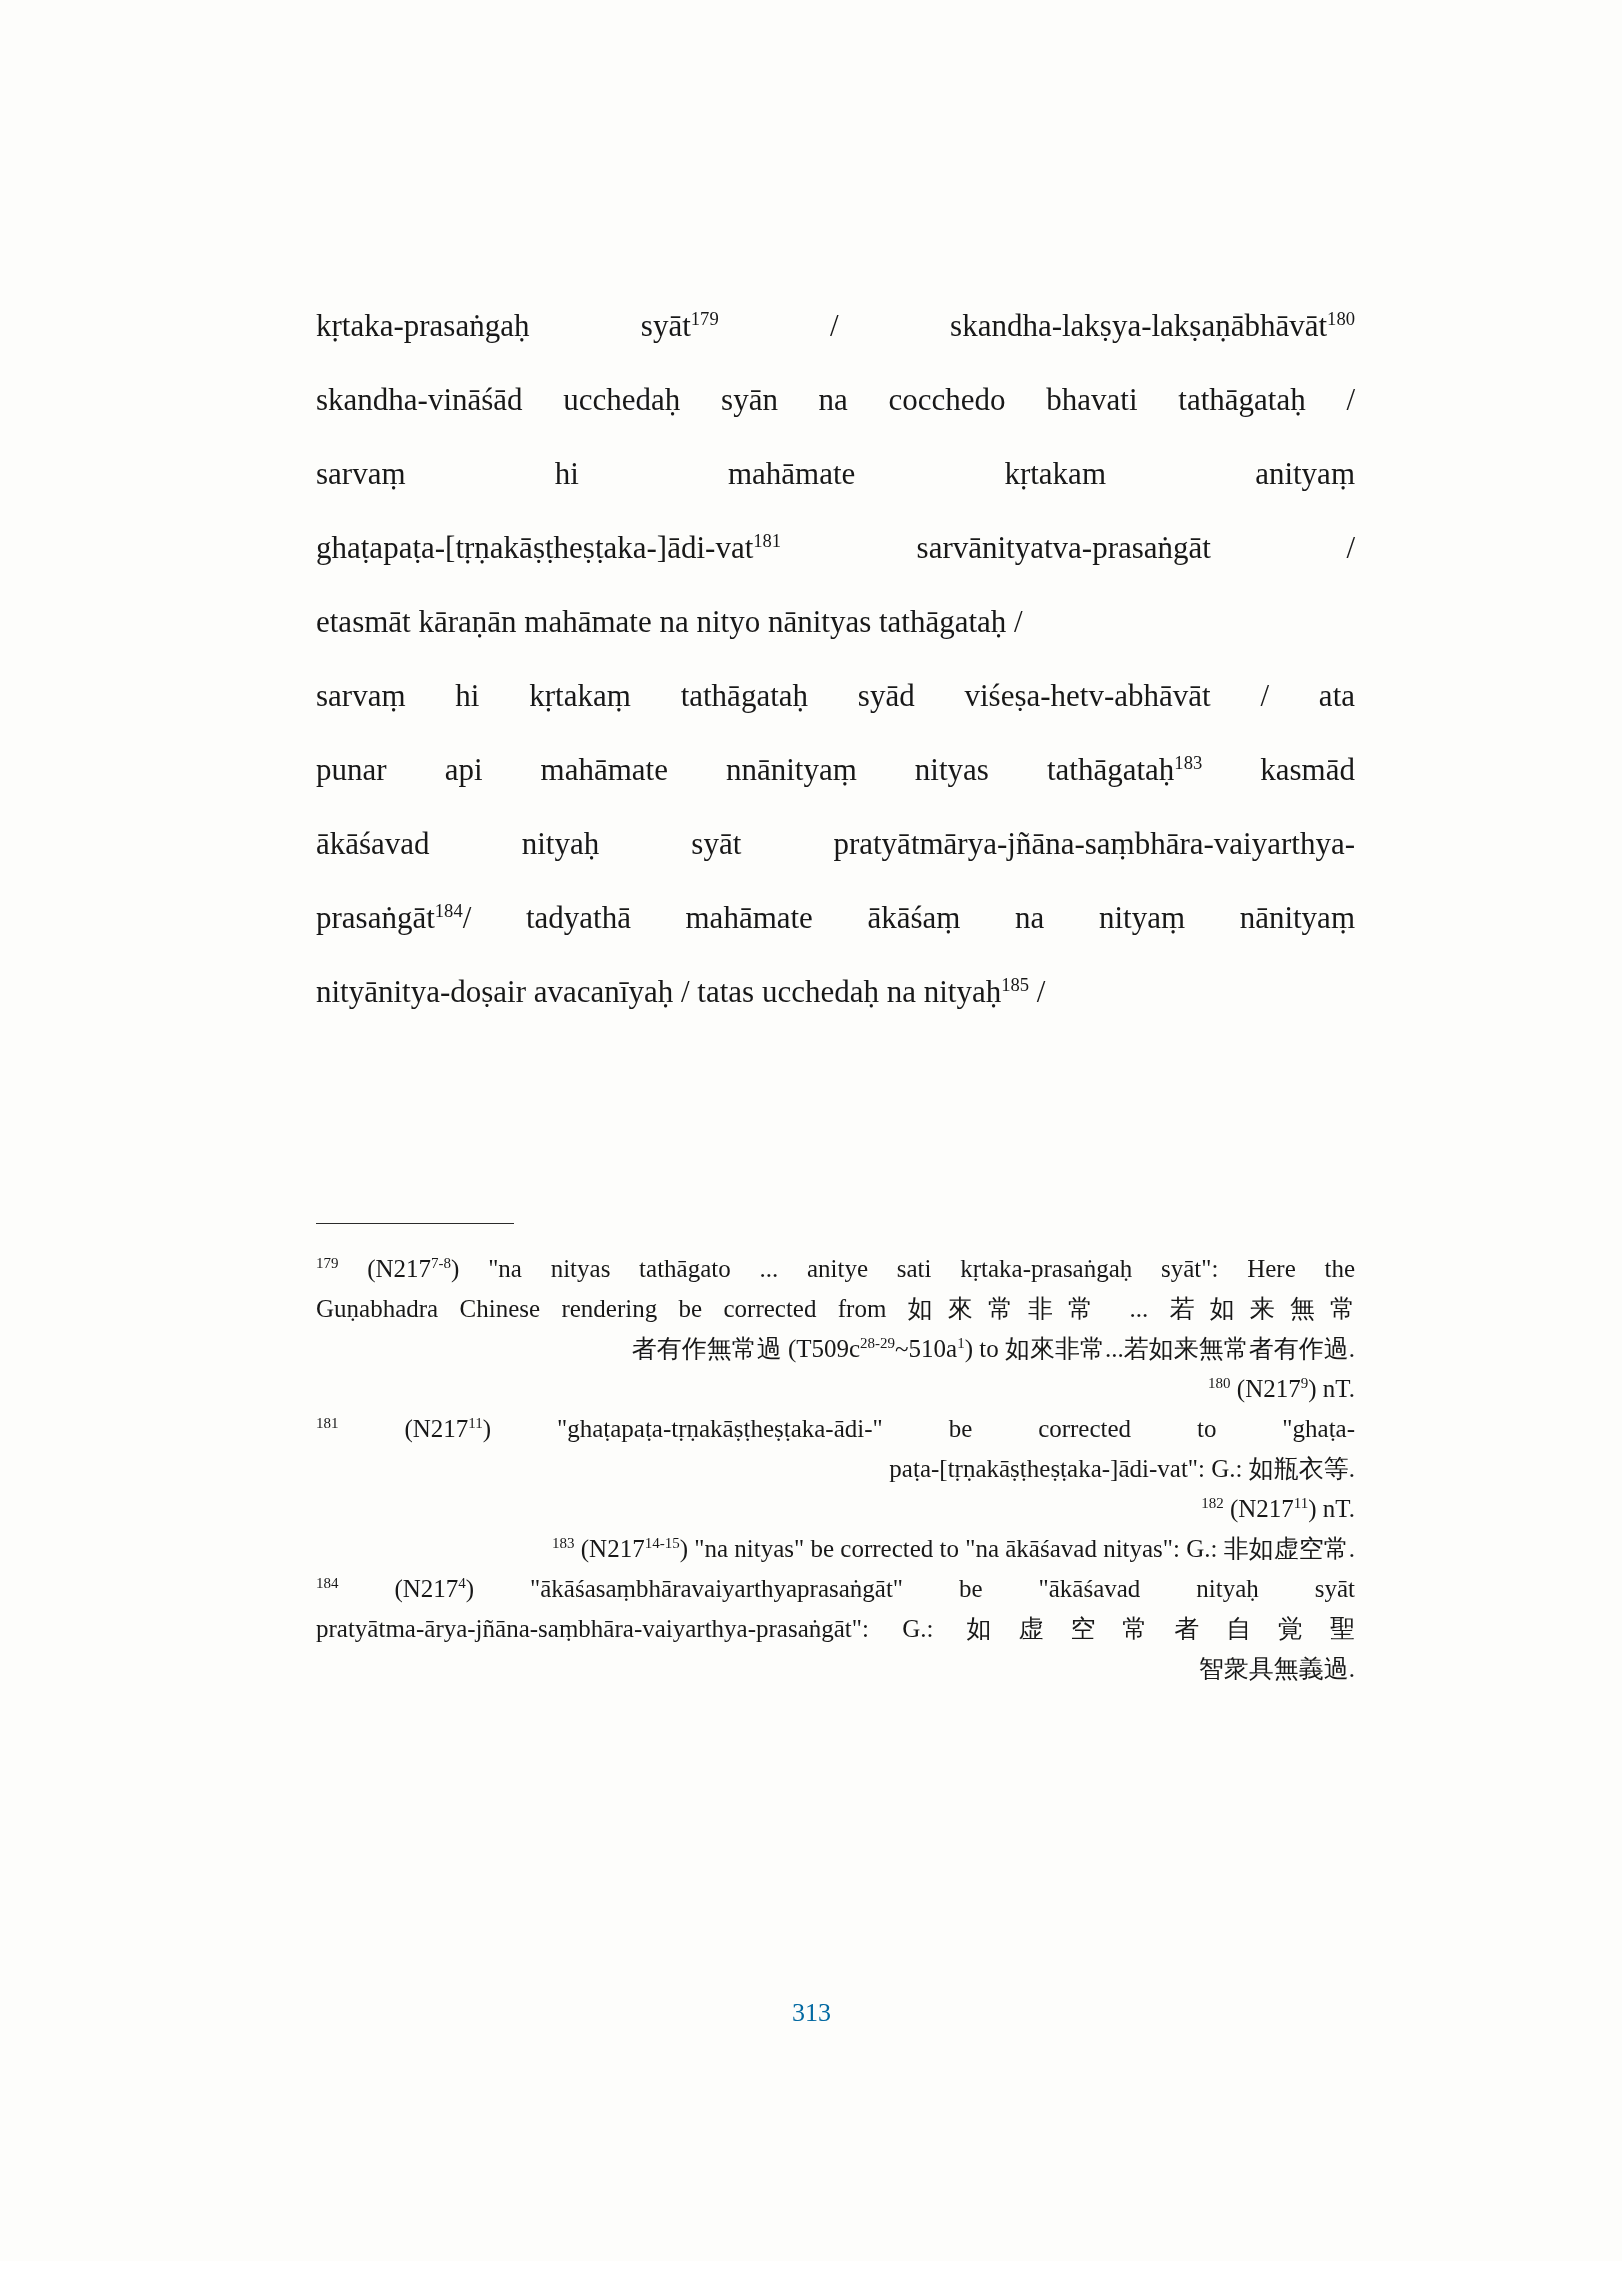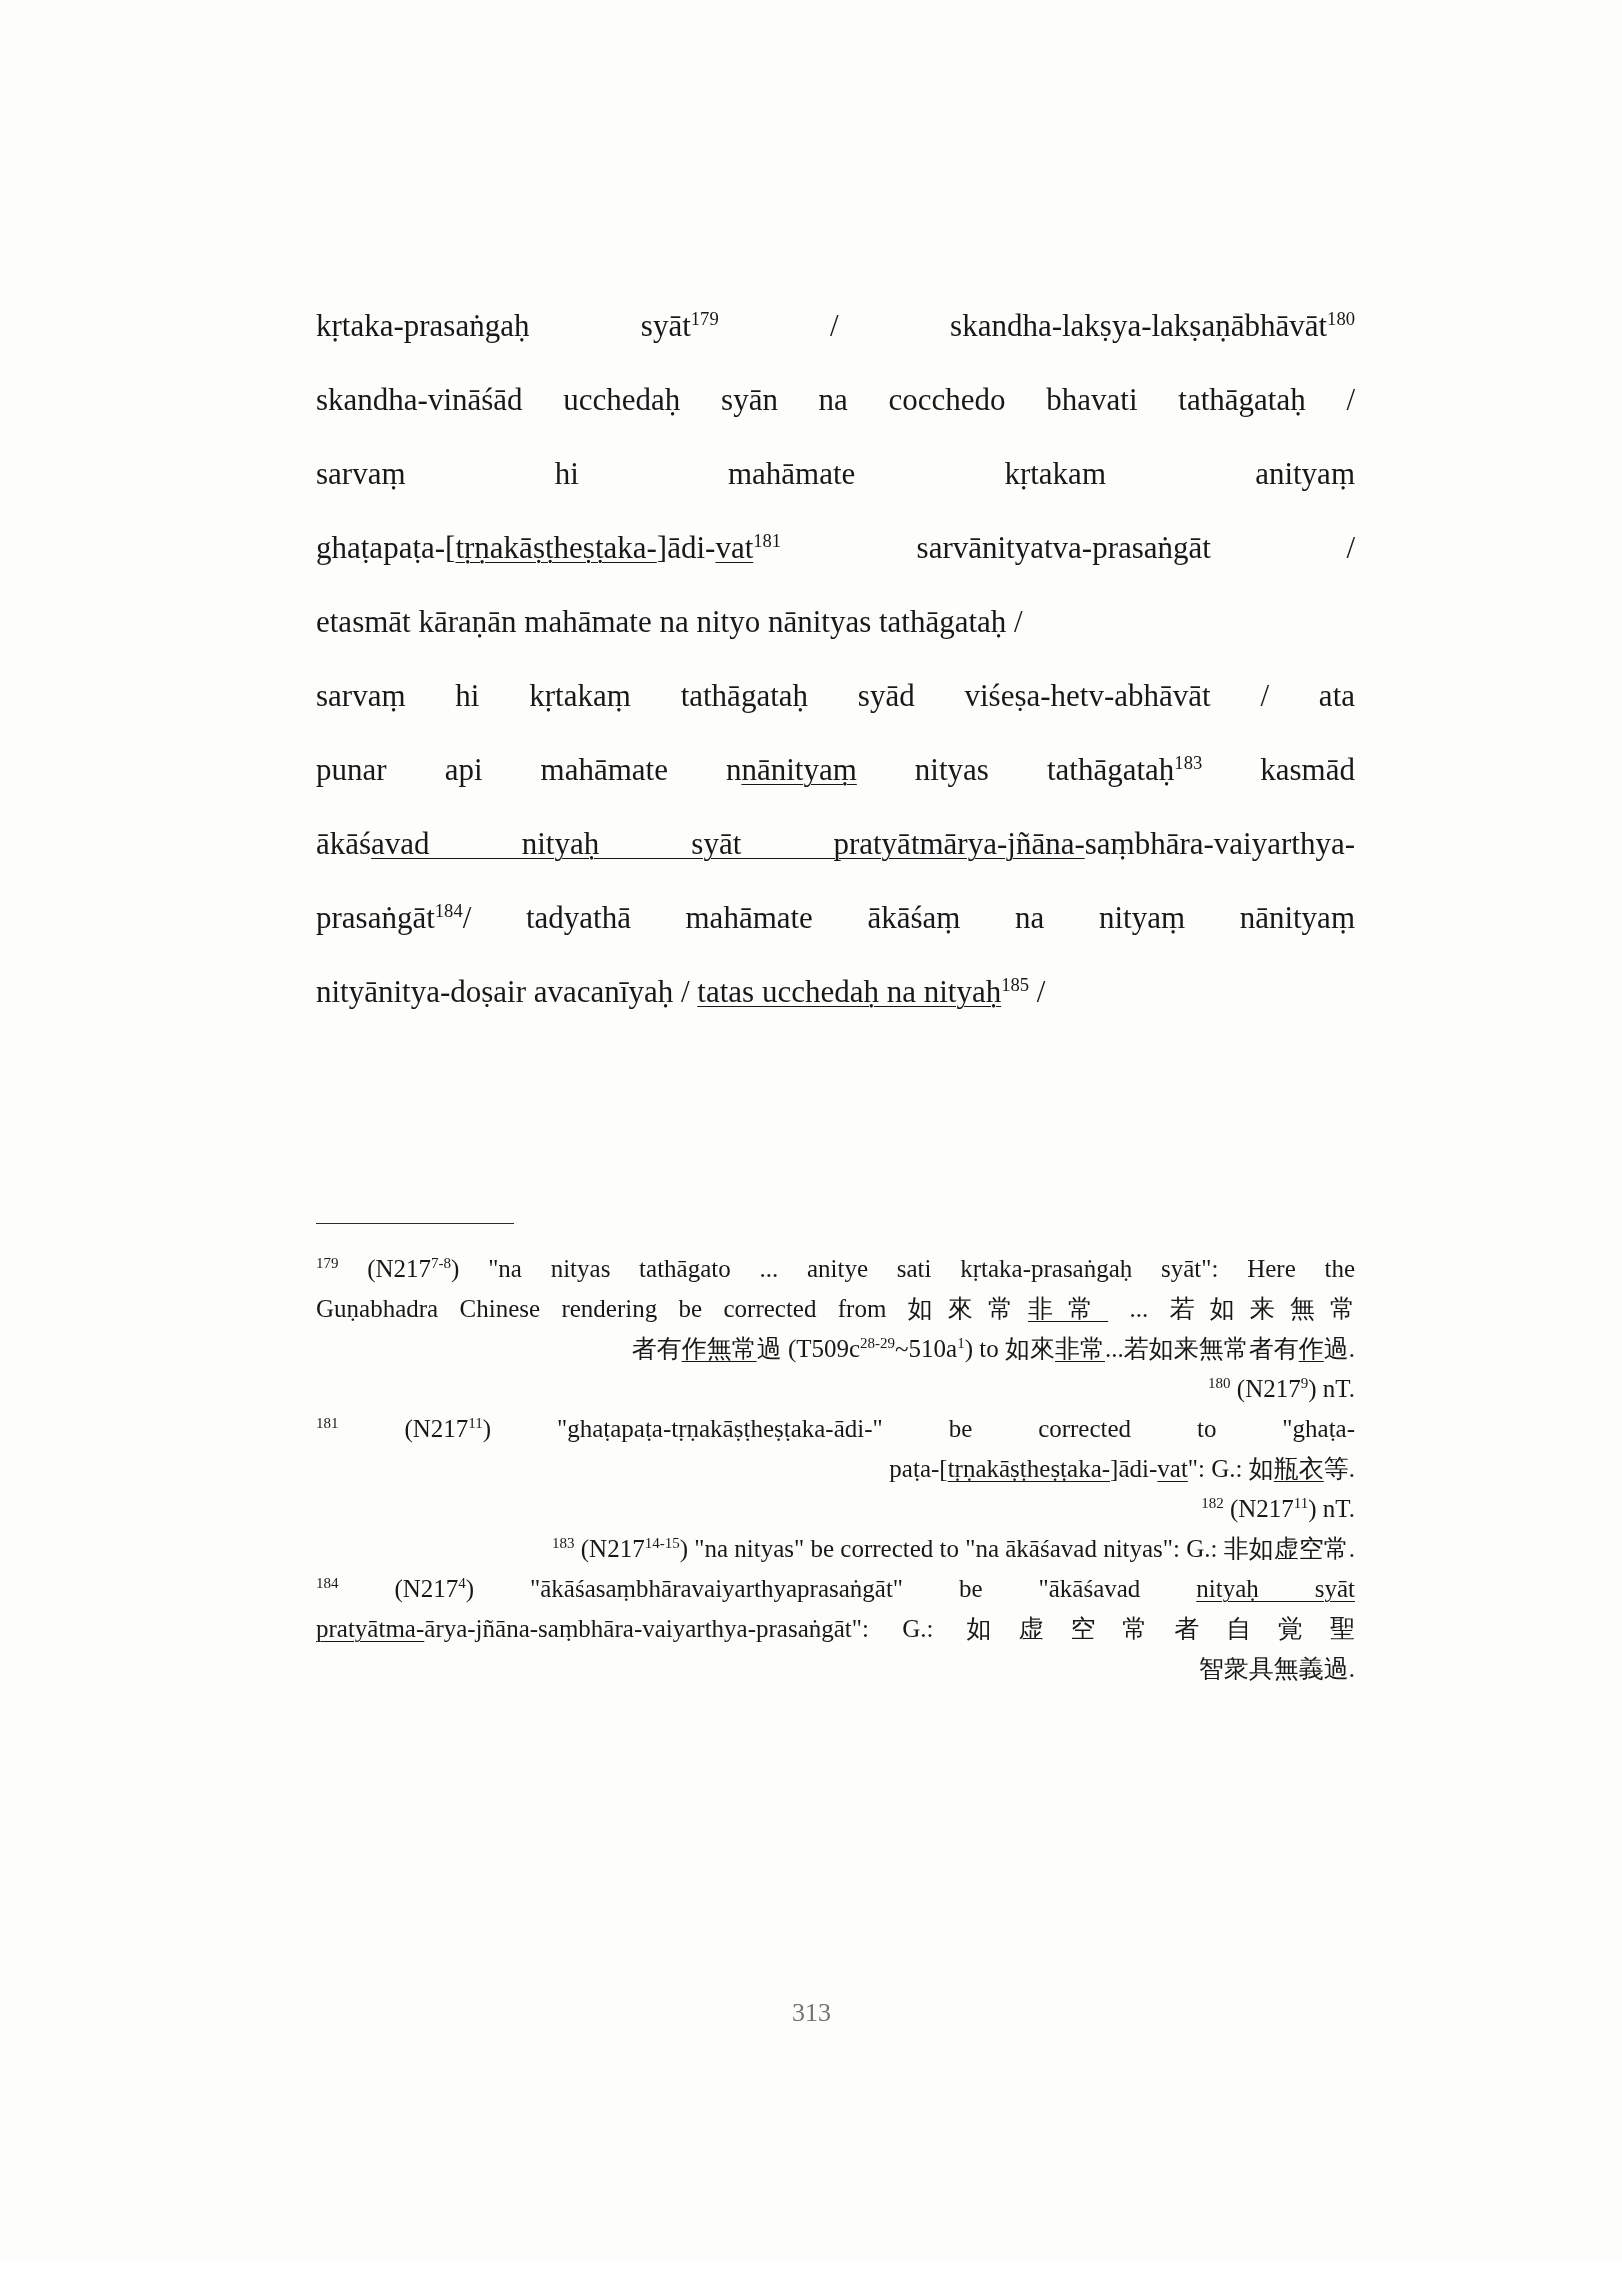--- a/index.html
+++ b/index.html
@@ -49,32 +49,31 @@
   .justify {
     text-align: justify;
     text-align-last: justify;
   }
   .sup {
     vertical-align: super;
     font-size: 60%;
     line-height: 0;
   }
   .ul {
-    text-decoration: underline;
     text-decoration-thickness: 1.4px;
     text-underline-offset: 4px;
   }
   .page-number {
     position: absolute;
     top: 1998px;
     left: 0;
     width: 100%;
     text-align: center;
     font-size: 26px;
-    color: #737373;
+    color: #0369a1;
   }
 </style>
 </head>
 <body>
 
 <div class="page">
   <div class="text-block">
       <div class="body-line justify"><span class="">kṛtaka-prasaṅgaḥ </span><span class="">syāt</span><span class="sup ">179</span><span class=""> / </span><span class="">skandha-lakṣya-lakṣaṇābhāvāt</span><span class="sup ">180</span></div>
       <div class="body-line justify"><span class="">skandha-vināśād ucchedaḥ syān na cocchedo bhavati tathāgataḥ /</span></div>
       <div class="body-line justify"><span class="">sarvaṃ hi mahāmate kṛtakam anityaṃ</span></div>

